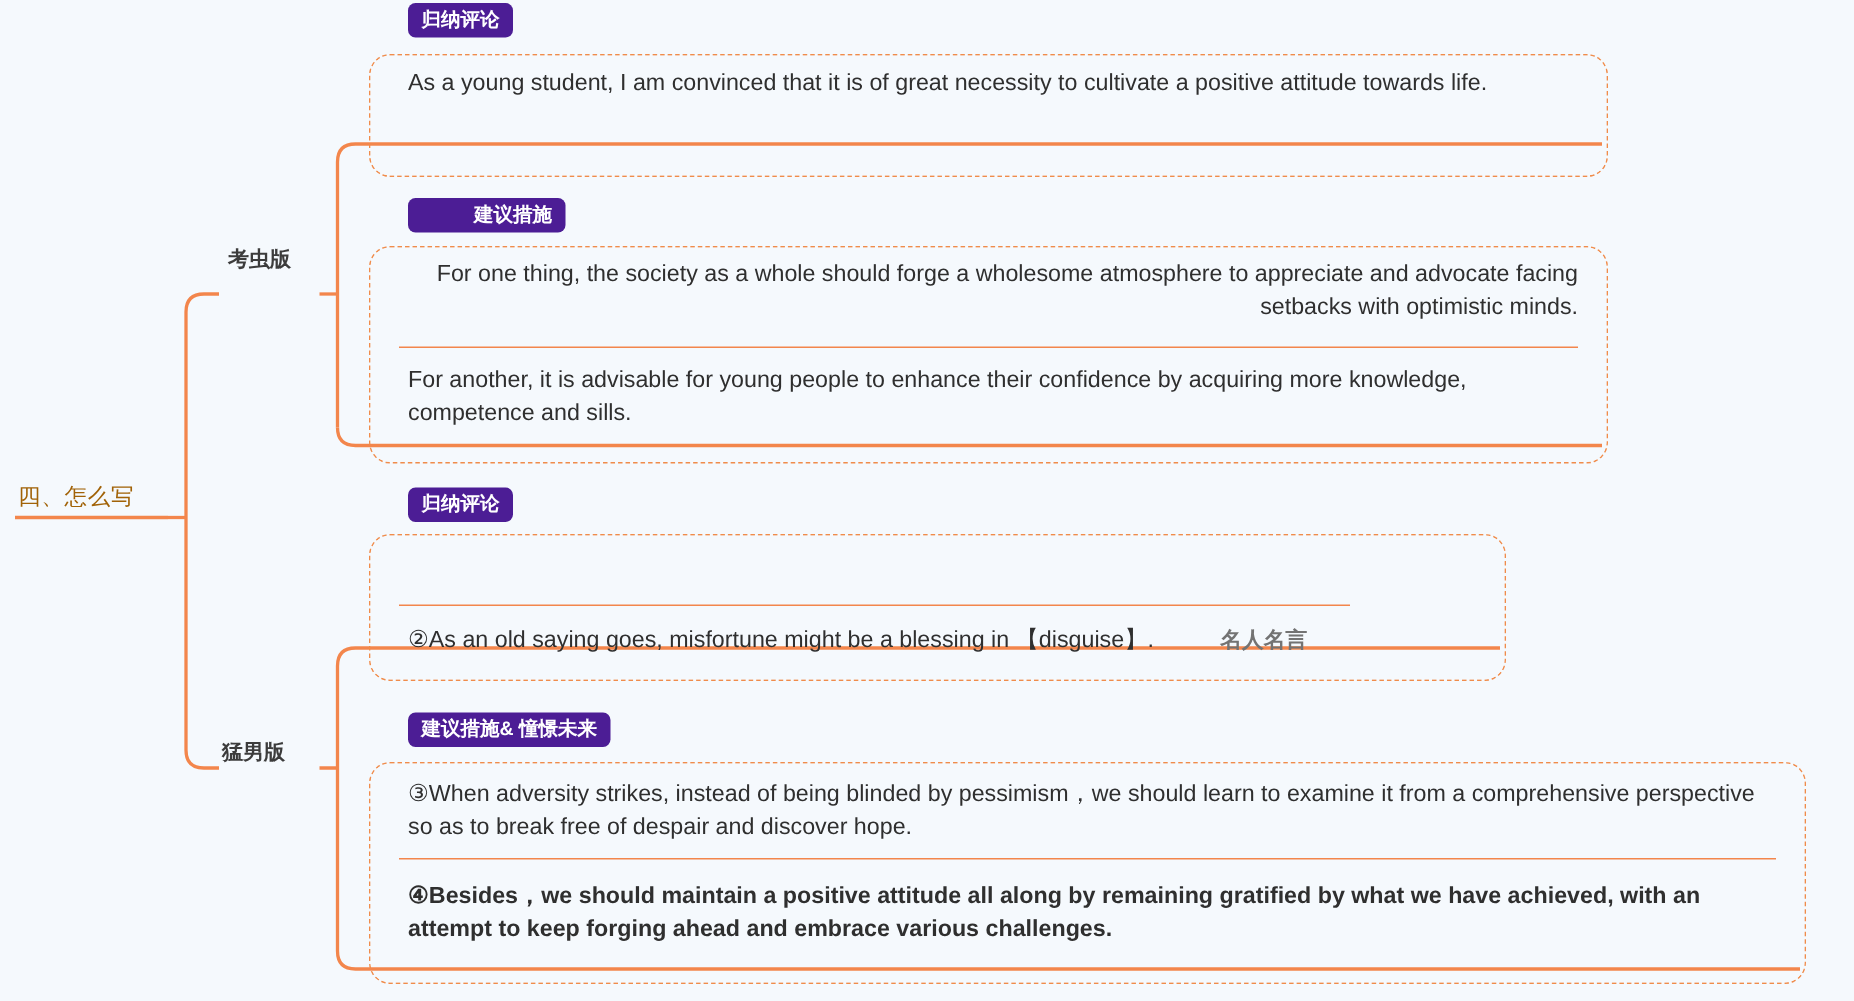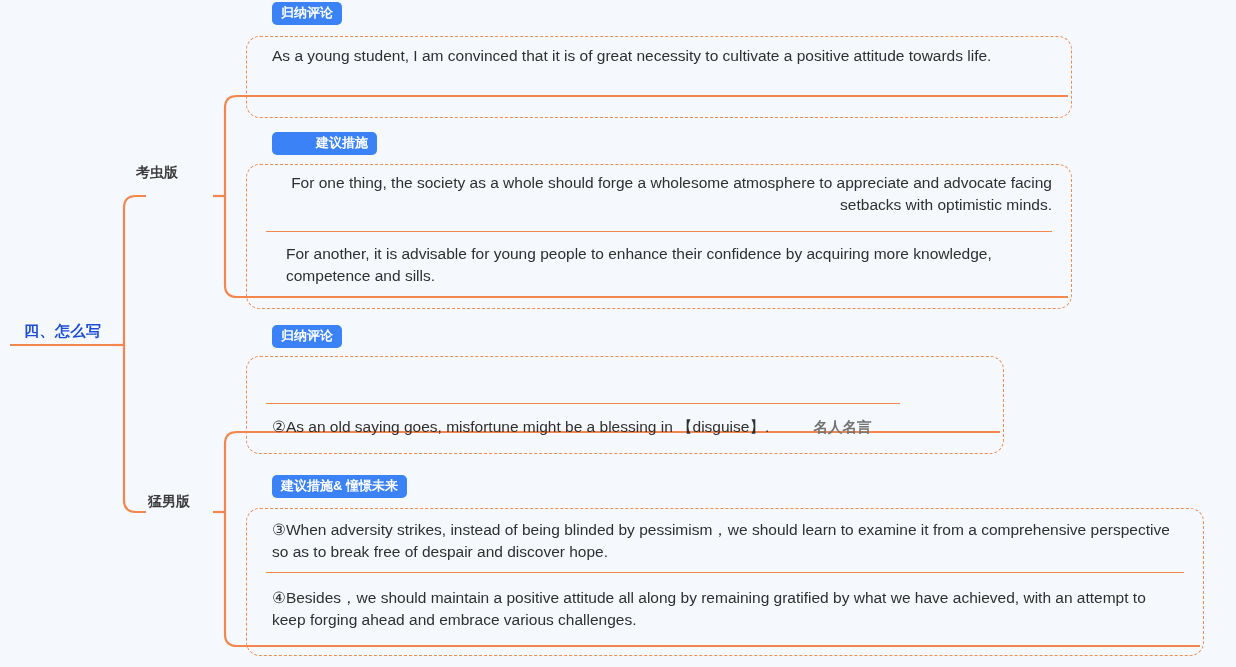--- a/index.html
+++ b/index.html
@@ -27,51 +27,50 @@
     height: 667px;
     pointer-events: none;
   }
 
   
   .root-node {
     position: absolute;
     left: 12px;
     top: 322px;
     font-size: 15px;
-    font-weight: bold;
-    color: #1d4ed8;
+    font-weight: normal;
+    color: #a16207;
     letter-spacing: 0.5px;
     white-space: nowrap;
-    margin-left: 12px;
   }
 
   
   .branch-label {
     position: absolute;
     font-size: 14px;
     font-weight: bold;
     color: #3c3c3c;
     white-space: nowrap;
   }
-  #branch-0-label { left: 136px; top: 164px; text-align: right; }
+  #branch-0-label { left: 152px; top: 164px; text-align: right; }
   #branch-1-label { left: 148px; top: 493px; }
 
   
   .group-box {
     position: absolute;
     border: 1.6px dashed #f08c4b;
     border-radius: 14px;
     box-sizing: border-box;
     background: transparent;
   }
 
   
   .tag {
     position: absolute;
-    background: #3b82f6;
+    background: #4c1d95;
     color: #ffffff;
     font-size: 13px;
     font-weight: bold;
     border-radius: 5px;
     padding: 4px 9px 5px 9px;
     white-space: nowrap;
     line-height: 1.1;
     z-index: 5;
   }
 
@@ -129,29 +128,29 @@
   <div class="branch-label" id="branch-1-label">猛男版</div>
 
   <div class="group-box" style="left:246px; top:36px; width:826px; height:82px;"></div>
   <div class="tag" style="left:272px; top:2px;">归纳评论</div>
   <div class="text-block" style="left:272px; top:45px; width:780px;">As a young student, I am convinced that it is of great necessity to cultivate a positive attitude towards life.</div>
 
   <div class="group-box" style="left:246px; top:164px; width:826px; height:145px;"></div>
   <div class="tag" style="left:272px; top:132px;padding-left:44px;">建议措施</div>
   <div class="text-block" style="left:272px; top:172px; width:780px;text-align:right;">For one thing, the society as a whole should forge a wholesome atmosphere to appreciate and advocate facing setbacks with optimistic minds.</div>
   <div class="sep" style="left:266px; top:231px; width:786px;"></div>
-  <div class="text-block" style="left:272px; top:243px; width:780px;margin-left:14px;">For another, it is advisable for young people to enhance their confidence by acquiring more knowledge, competence and sills.</div>
+  <div class="text-block" style="left:272px; top:243px; width:780px;">For another, it is advisable for young people to enhance their confidence by acquiring more knowledge, competence and sills.</div>
 
   <div class="group-box" style="left:246px; top:356px; width:758px; height:98px;"></div>
   <div class="tag" style="left:272px; top:325px;">归纳评论</div>
   <div class="sep" style="left:266px; top:403px; width:634px;"></div>
   <div class="text-block" style="left:272px; top:416px; width:712px;">
     <span>②As an old saying goes, misfortune might be a blessing in 【disguise】.</span>
     <span class="inline-hl" style="margin-left:40px;">名人名言</span>
   </div>
 
   <div class="group-box" style="left:246px; top:508px; width:958px; height:148px;"></div>
   <div class="tag" style="left:272px; top:475px;">建议措施&amp; 憧憬未来</div>
   <div class="text-block" style="left:272px; top:519px; width:905px;">③When adversity strikes, instead of being blinded by pessimism，we should learn to examine it from a comprehensive perspective so as to break free of despair and discover hope.</div>
   <div class="sep" style="left:266px; top:572px; width:918px;"></div>
-  <div class="text-block" style="left:272px; top:587px; width:905px;">④Besides，we should maintain a positive attitude all along by remaining gratified by what we have achieved, with an attempt to keep forging ahead and embrace various challenges.</div>
+  <div class="text-block" style="left:272px; top:587px; width:905px;font-weight:bold;">④Besides，we should maintain a positive attitude all along by remaining gratified by what we have achieved, with an attempt to keep forging ahead and embrace various challenges.</div>
 
 </div>
 
 </body></html>

